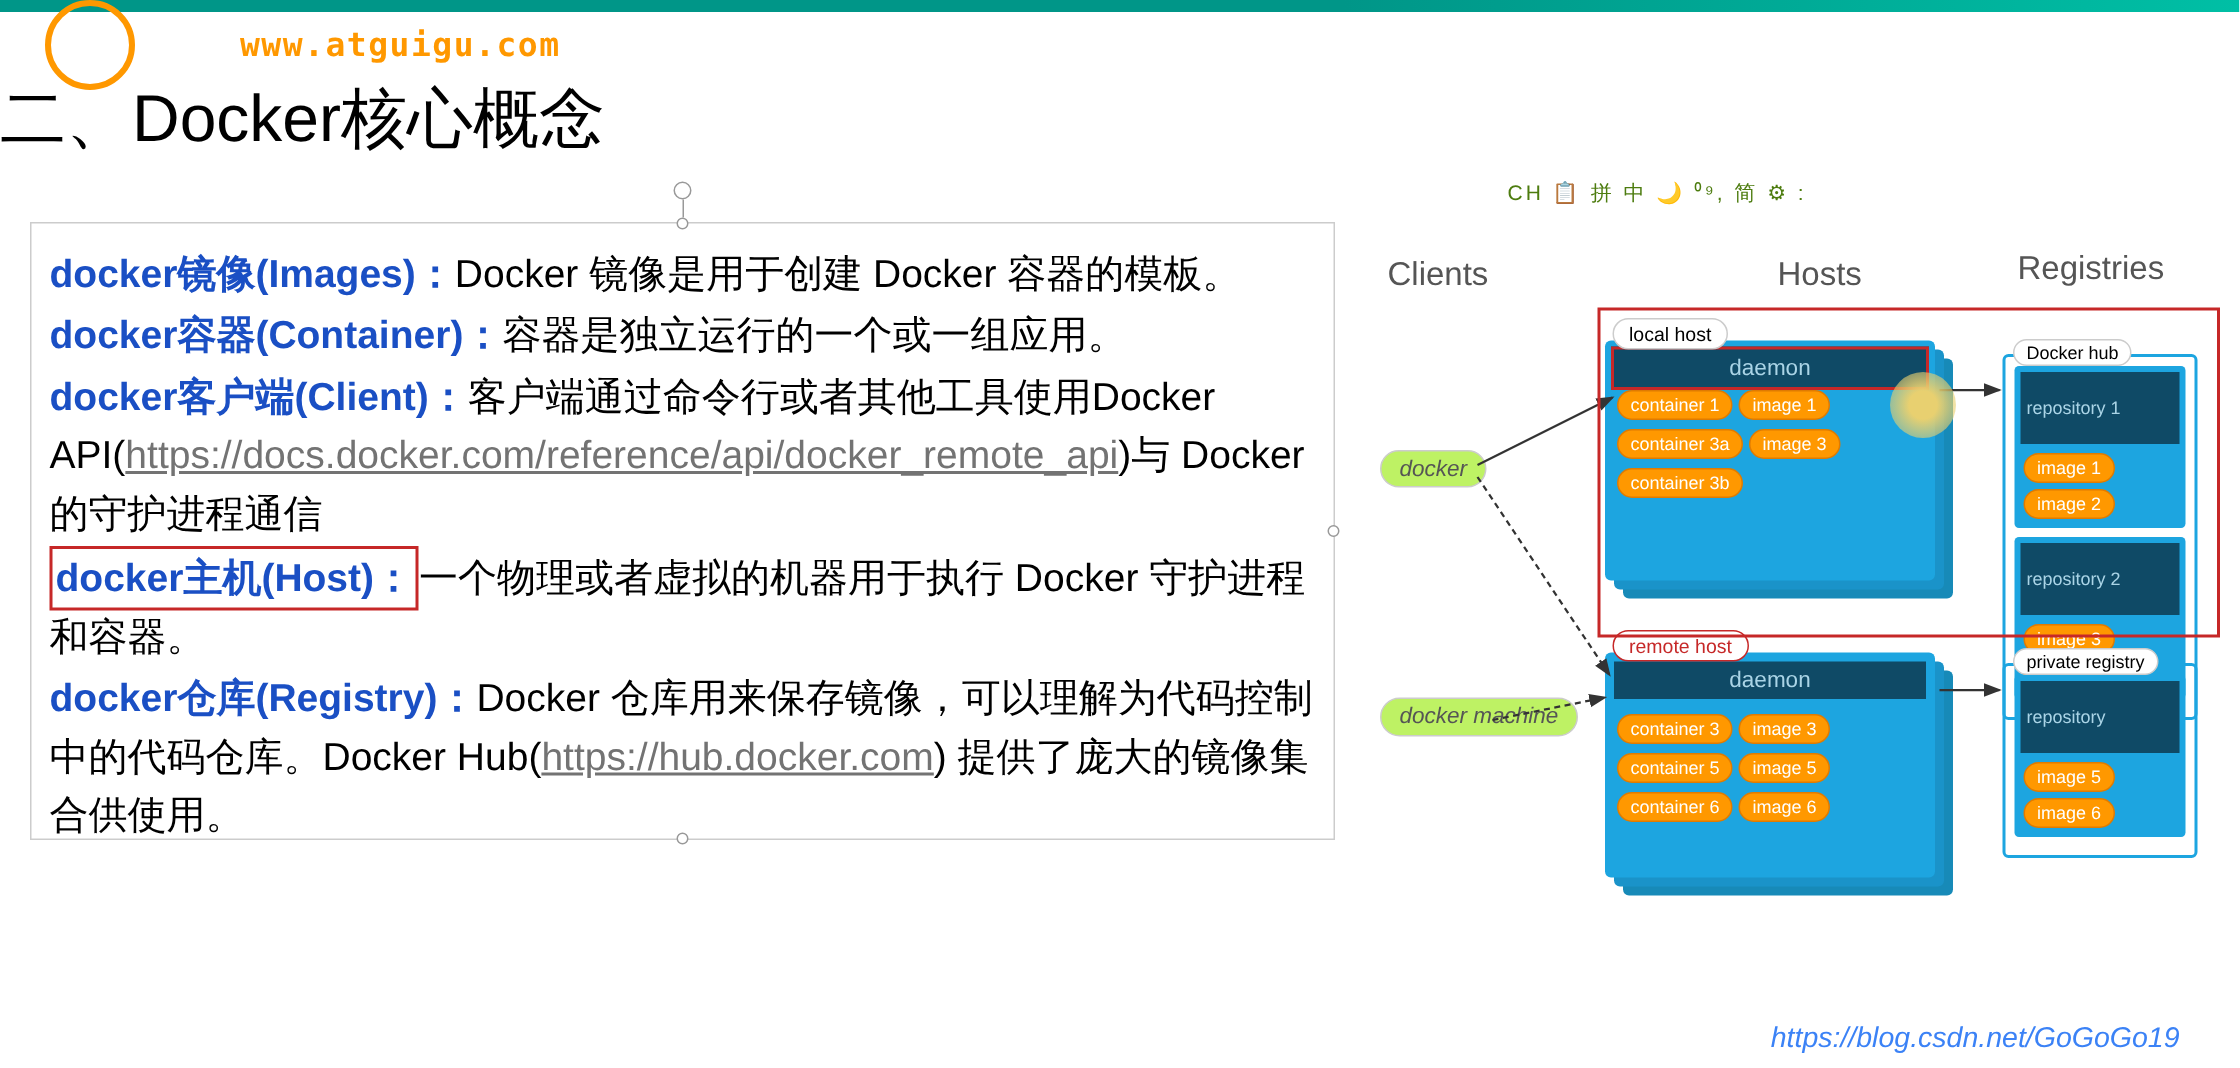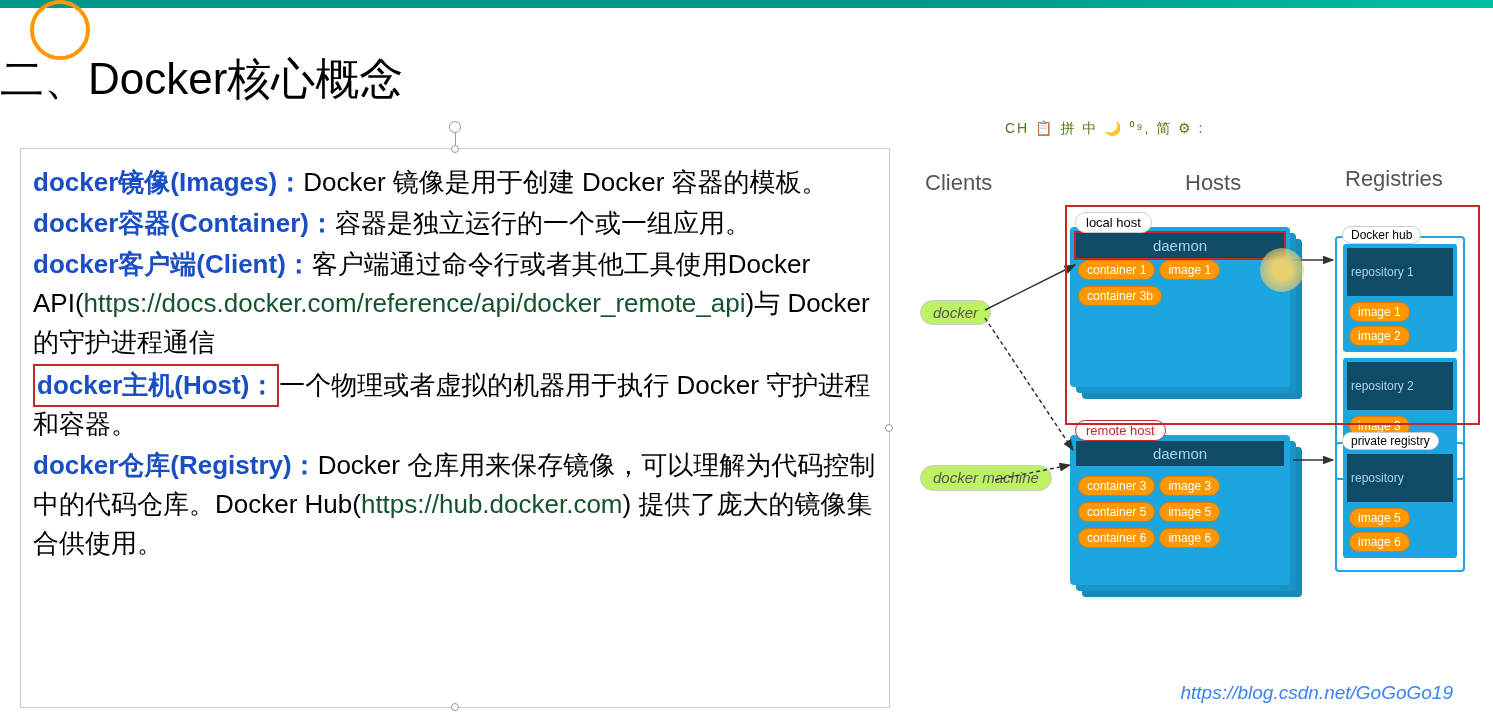--- a/index.html
+++ b/index.html
@@ -7,31 +7,31 @@
     
     .top-decoration { position: absolute; top: 0; left: 0; right: 0; height: 8px; background: linear-gradient(90deg, #009688 60%, #00bfa5 100%); }
     .logo-area { position: absolute; top: 0; left: 30px; display: flex; align-items: center; }
     .logo-circle { width: 60px; height: 60px; border: 4px solid #ff9800; border-radius: 50%; }
     .logo-text { font-family: monospace; font-size: 22px; font-weight: bold; color: #ff9800; margin-left: 70px; letter-spacing: 1px; }
     
     .title { position: absolute; top: 50px; width: 100%; text-align: left; font-size: 44px; font-weight: 400; }
     
     .ime-bar { position: absolute; top: 118px; left: 1005px; font-size: 14px; color: #4d7c0f; letter-spacing: 2px; }
     
-    .content-box { position: absolute; top: 148px; left: 20px; width: 870px; height: 560px; border: 1px solid #ccc; padding: 14px 12px; }
+    .content-box { position: absolute; top: 148px; left: 20px; width: 870px; height: 412px; border: 1px solid #ccc; padding: 14px 12px; }
     .handle { position: absolute; width: 8px; height: 8px; border: 1px solid #999; background: #fff; }
     .h-tc { top: -4px; left: 50%; margin-left: -4px; border-radius: 50%; }
     .h-bc { bottom: -4px; left: 50%; margin-left: -4px; border-radius: 50%; }
     .h-mr { top: 50%; right: -4px; margin-top: -4px; border-radius: 50%; }
     .rotate-handle { position: absolute; top: -28px; left: 50%; margin-left: -6px; width: 12px; height: 12px; border: 1px solid #999; border-radius: 50%; }
     .rotate-line { position: absolute; top: -16px; left: 50%; width: 1px; height: 12px; background: #999; }
     
     .content-box p { font-size: 26px; line-height: 1.5; margin-bottom: 2px; }
     .term { color: #1a4fc4; font-weight: bold; }
-    .link { color: #14532d; cursor: pointer; }
+    .link { color: #737373; text-decoration: underline; cursor: pointer; }
     .highlighted-term { border: 2px solid #c62828; padding: 0 2px; display: inline-block; margin-bottom: -4px; }
     
     .diagram { position: absolute; top: 170px; left: 915px; width: 560px; font-size: 14px; }
     .col-header { position: absolute; font-size: 22px; color: #555; }
     .hdr-clients { top: 0; left: 10px; }
     .hdr-hosts { top: 0; left: 270px; }
     .hdr-registries { top: -4px; left: 430px; }
     
     .tag { background: #bef264; border: 1px solid #ccc; border-radius: 14px; padding: 3px 12px; font-size: 15px; color: #555; display: inline-block; font-style: italic; }
     .docker-client { position: absolute; top: 130px; left: 5px; }
@@ -61,20 +61,21 @@
     .arrow-svg { position: absolute; top: 0; left: 0; width: 560px; height: 450px; pointer-events: none; z-index: 3; }
     
     .watermark { position: absolute; bottom: 8px; right: 40px; font-size: 19px; color: #3b82f6; font-style: italic; }
   </style>
 </head>
 <body>
 
 <div class="top-decoration"></div>
 <div class="logo-area">
   <div class="logo-circle"></div>
+  <span class="logo-text">www.atguigu.com</span>
 </div>
 
 <h1 class="title">二、Docker核心概念</h1>
 
 <div class="ime-bar">CH 📋 拼 中 🌙 ⁰⁹, 简 ⚙ :</div>
 
 <div class="content-box">
   <span class="rotate-handle"></span>
   <span class="rotate-line"></span>
   <span class="handle h-tc"></span>
@@ -113,20 +114,21 @@
     <line x1="70" y1="148" x2="158" y2="280" stroke="#333" stroke-width="1.5" stroke-dasharray="4 3" marker-end="url(#ah)"></line>
     <line x1="80" y1="310" x2="155" y2="295" stroke="#333" stroke-width="1.5" stroke-dasharray="4 3" marker-end="url(#ah)"></line>
     <line x1="378" y1="90" x2="418" y2="90" stroke="#333" stroke-width="1.5" marker-end="url(#ah)"></line>
     <line x1="378" y1="290" x2="418" y2="290" stroke="#333" stroke-width="1.5" marker-end="url(#ah)"></line>
   </svg>
 
   <div class="host-box host-local">
     <div class="host-label">local host</div>
     <div class="daemon local-daemon-border">daemon</div>
     <div class="pill-row"><span class="pill">container 1</span><span class="pill">image 1</span></div>
+    <div class="pill-row"><span class="pill">container 3a</span><span class="pill">image 3</span></div>
     <div class="pill-row"><span class="pill">container 3b</span></div>
   </div>
 
   <div class="host-box host-remote">
     <div class="host-label" style="border-color:#c62828;color:#c62828">remote host</div>
     <div class="daemon">daemon</div>
     <div class="pill-row"><span class="pill">container 3</span><span class="pill">image 3</span></div>
     <div class="pill-row"><span class="pill">container 5</span><span class="pill">image 5</span></div>
     <div class="pill-row"><span class="pill">container 6</span><span class="pill">image 6</span></div>
   </div>

